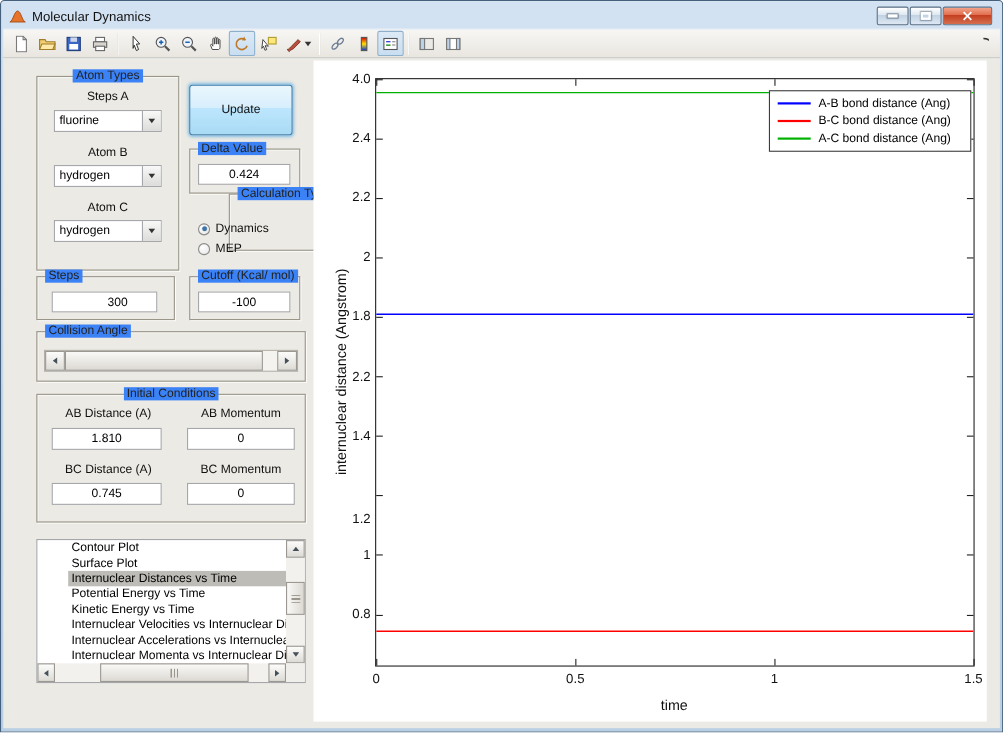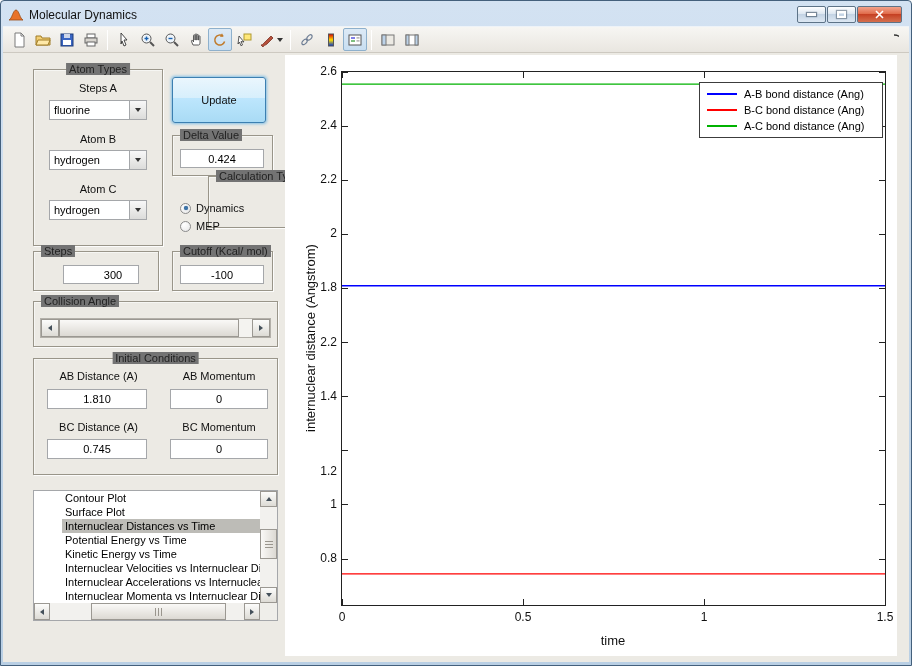--- a/index.html
+++ b/index.html
@@ -30,21 +30,21 @@
   .tsep{width:1px;height:20px;background:#bfbbb3;border-right:1px solid #ffffff;margin:0 4px;flex:none;}
   .caret-down{width:0;height:0;border-left:3.5px solid transparent;border-right:3.5px solid transparent;
     border-top:4px solid #333;margin-left:2px;}
   .dock-btn{margin-left:auto;width:20px;height:20px;display:flex;align-items:center;justify-content:center;border:none;background:transparent;}
 
   
   .content{position:relative;height:609px;background:#eceae4;overflow:hidden;}
 
   .group{position:absolute;border:1px solid #999589;
     box-shadow:1px 1px 0 rgba(255,255,255,.85), inset 1px 1px 0 rgba(255,255,255,.55);}
-  .gtitle{position:absolute;top:-7px;left:7px;background:#737373;padding:0 3px;font-size:11px;color:#222;white-space:nowrap;}
+  .gtitle{position:absolute;top:-7px;left:7px;background:#3b82f6;padding:0 3px;font-size:11px;color:#222;white-space:nowrap;}
   .gtitle.center{left:50%;transform:translateX(-50%);}
 
   .lbl{position:absolute;font-size:11px;color:#111;white-space:nowrap;text-align:center;}
 
   .edit{position:absolute;border:1px solid #a5a7aa;background:#fff;
     font-family:Liberation Sans, sans-serif;font-size:11px;text-align:center;padding:0;color:#000;}
 
   .combo{position:absolute;height:20px;background:#fff;border:1px solid #a5a7aa;display:flex;align-items:stretch;}
   .combo-text{flex:1;display:flex;align-items:center;padding-left:4px;font-size:11px;color:#000;overflow:hidden;white-space:nowrap;}
   .combo-btn{width:17px;background:linear-gradient(#f8f8f8,#dcdcda);border-left:1px solid #a5a7aa;
@@ -305,21 +305,21 @@
         </div>
         <div class="radio-row">
           <span class="radio"></span>
           <span>MEP</span>
         </div>
       </div>
 
     <div class="group" style="left:30px;top:198px;width:126px;height:40px;">
       <span class="gtitle">Steps</span>
     </div>
-    <input class="edit" style="left: 60px; top: 212px; width: 76px; height: 19px; padding-left: 24px;" value="300">
+    <input class="edit" style="left: 44px; top: 212px; width: 96px; height: 19px; padding-left: 24px;" value="300">
 
     <div class="group" style="left:169px;top:198px;width:101px;height:40px;">
       <span class="gtitle">Cutoff (Kcal/ mol)</span>
     </div>
     <input class="edit" style="left: 177px; top: 212px; width: 84px; height: 19px;" value="-100">
 
     <div class="group" style="left:30px;top:248px;width:245px;height:46px;">
       <span class="gtitle">Collision Angle</span>
     </div>
     <div class="slider">
@@ -425,21 +425,21 @@
           <div class="tick h" style="right: 0px; top: 161.835px;"></div>
           <div class="ylab" style="top: 154.335px;">2</div>
           <div class="tick h" style="left: 0px; top: 107.723px;"></div>
           <div class="tick h" style="right: 0px; top: 107.723px;"></div>
           <div class="ylab" style="top: 100.223px;">2.2</div>
           <div class="tick h" style="left: 0px; top: 53.6117px;"></div>
           <div class="tick h" style="right: 0px; top: 53.6117px;"></div>
           <div class="ylab" style="top: 46.1117px;">2.4</div>
           <div class="tick h" style="left: 0px; top: -0.5px;"></div>
           <div class="tick h" style="right: 0px; top: -0.5px;"></div>
-          <div class="ylab" style="top: -8px;">2.6</div>
+          <div class="ylab" style="top: -8px;">4.0</div>
           <div class="tick v" style="left: -0.5px; bottom: 0px;"></div>
           <div class="tick v" style="left: -0.5px; top: 0px;"></div>
           <div class="xlab" style="left: -20px; top: 538px;">0</div>
           <div class="tick v" style="left: 180.5px; bottom: 0px;"></div>
           <div class="tick v" style="left: 180.5px; top: 0px;"></div>
           <div class="xlab" style="left: 161px; top: 538px;">0.5</div>
           <div class="tick v" style="left: 361.5px; bottom: 0px;"></div>
           <div class="tick v" style="left: 361.5px; top: 0px;"></div>
           <div class="xlab" style="left: 342px; top: 538px;">1</div>
           <div class="tick v" style="left: 542.5px; bottom: 0px;"></div>

